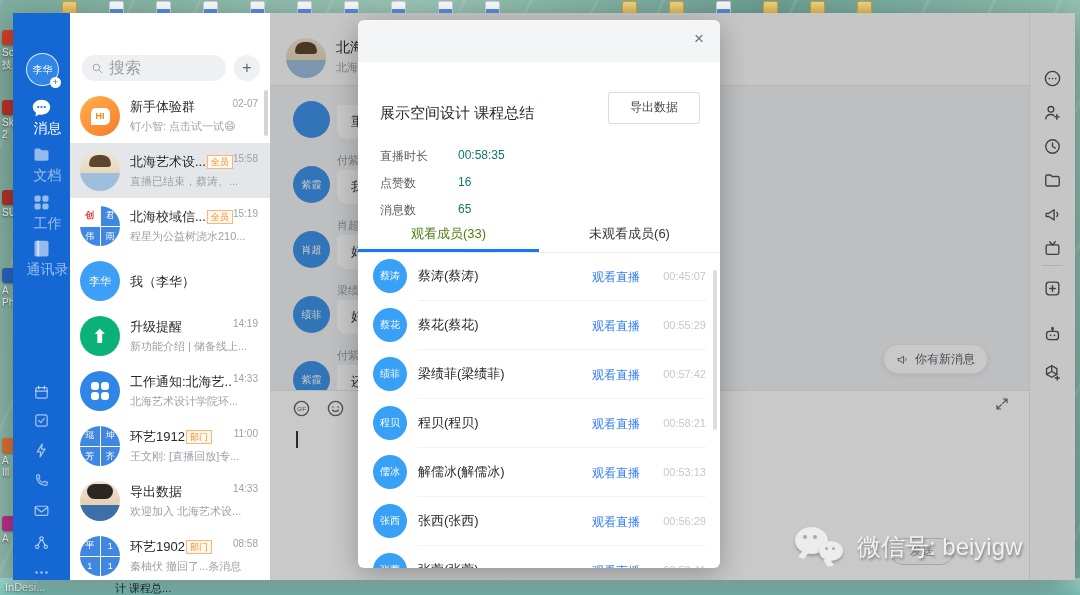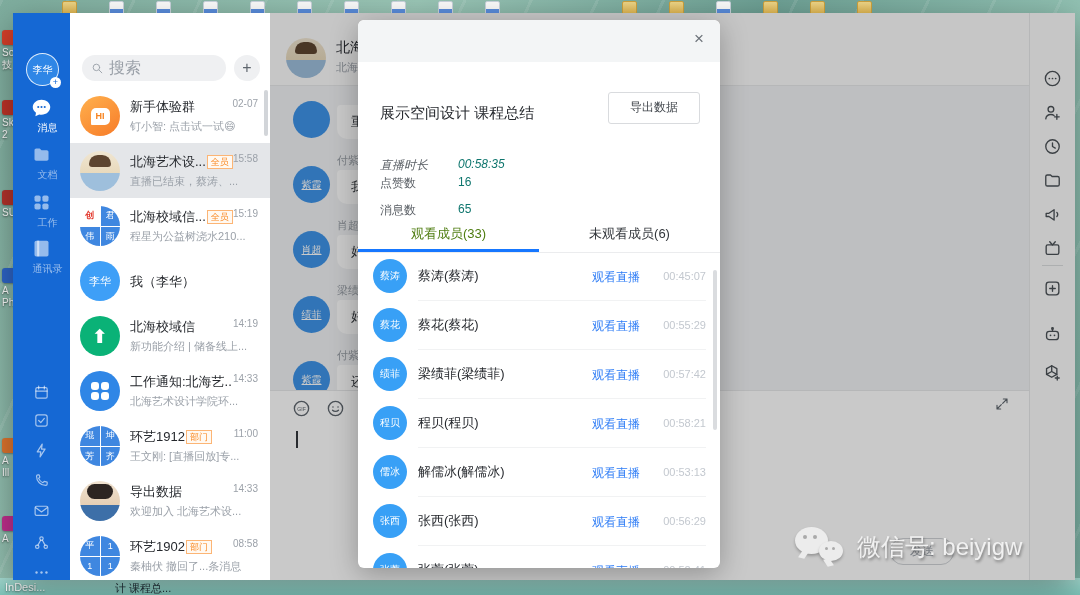--- a/index.html
+++ b/index.html
@@ -26,21 +26,21 @@
   
   #sidebar{position:absolute;left:0;top:0;width:57px;height:100%;background:#1568d4;}
   #side-avatar{position:absolute;left:13px;top:40px;width:31px;height:31px;border-radius:50%;
     background:#2f86e6;border:1px solid rgba(255,255,255,.85);color:#fff;font-size:10px;
     display:flex;align-items:center;justify-content:center;}
   #side-avatar .plus{position:absolute;right:-3px;bottom:-3px;width:11px;height:11px;border-radius:50%;
     background:#fff;color:#1568d4;font-size:9px;line-height:11px;text-align:center;}
   .nav-item{position:absolute;left:0;width:57px;text-align:center;color:rgba(255,255,255,.55);cursor:pointer;}
   .nav-item.active{color:#fff;}
   .nav-item .ico{display:inline-block;width:21px;height:21px;}
-  .nav-item .nlbl{font-size:10px;line-height:12px;padding-left:12px;}
+  .nav-item .nlbl{font-size:14px;line-height:12px;padding-left:12px;}
   .sb-ico{position:absolute;left:20px;width:17px;height:17px;color:rgba(255,255,255,.62);}
   .ico svg{display:block;width:100%;height:100%;}
   
   #chatlist{position:absolute;left:57px;top:0;width:200px;height:100%;background:#fff;}
   #search{position:absolute;left:12px;top:42px;width:144px;height:26px;background:#eff0f2;border-radius:14px;
     display:flex;align-items:center;padding:0 9px;box-sizing:border-box;color:#9aa0a8;}
   #search .ico{width:13px;height:13px;margin-right:5px;color:#9aa0a8;}
   #search span{font-size:16px;}
   #newchat{position:absolute;right:10px;top:42px;width:26px;height:26px;border-radius:50%;background:#eff0f2;
     color:#5f666e;font-size:16px;line-height:25px;text-align:center;}
@@ -71,21 +71,21 @@
   .c-prev{position:absolute;left:60px;top:31px;width:128px;font-size:11px;color:#9ba1a9;white-space:nowrap;overflow:hidden;}
   #cl-scroll{position:absolute;left:194px;top:77px;width:4px;height:46px;border-radius:2px;background:#d2d5d9;}
   
   #conv{position:absolute;left:257px;top:0;width:760px;height:100%;background:#f2f3f5;}
   #conv-head{position:absolute;left:0;top:0;width:100%;height:72px;background:#fbfbfc;border-bottom:1px solid #e7e8ea;}
   #conv-head .c-av{left:16px;top:25px;}
   #ch-title{position:absolute;left:66px;top:26px;font-size:14px;color:#26292e;white-space:nowrap;}
   #ch-sub{position:absolute;left:66px;top:47px;font-size:11px;color:#9ba1a9;white-space:nowrap;}
   .msg{position:absolute;left:0;width:300px;}
   .msg .m-av{position:absolute;left:23px;top:0;width:37px;height:37px;border-radius:50%;
-    background:#3f94e8;color:#fff;font-size:10px;display:flex;align-items:center;justify-content:center;text-decoration:underline;}
+    background:#3f94e8;color:#fff;font-size:10px;display:flex;align-items:center;justify-content:center;}
   .msg .m-sender{position:absolute;left:67px;top:-13px;font-size:11px;color:#9ba1a9;white-space:nowrap;}
   .msg .m-bubble{position:absolute;left:67px;top:4px;background:#fff;border-radius:4px 10px 10px 10px;
     padding:8px 14px;font-size:13px;color:#32363b;white-space:nowrap;width:96px;}
   #input-panel{position:absolute;left:0;top:377px;width:100%;height:190px;background:#fff;border-top:1px solid #e7e8ea;}
   .tb-ico{position:absolute;top:8px;width:19px;height:19px;color:#5f666e;}
   #cursor{position:absolute;left:26px;top:40px;width:2px;height:17px;background:#33373c;}
   #expand-ico{position:absolute;right:20px;top:5px;width:16px;height:16px;color:#5f666e;}
   #send-btn{position:absolute;right:76px;bottom:16px;width:62px;height:25px;border:1px solid #cfd2d6;
     border-radius:13px;font-size:12px;color:#9ba1a9;text-align:center;line-height:24px;background:#fdfdfd;}
   #msg-tip{position:absolute;right:42px;top:331px;height:28px;background:#fff;border:1px solid #ececec;
@@ -259,20 +259,29 @@
             </svg></span>
         </div>
       <span id="expand-ico" class="ico">
           <svg viewBox="0 0 24 24">
             <path d="M14 4.5h5.5V10M10 19.5H4.5V14M19.5 4.5L13 11M4.5 19.5L11 13" stroke="currentColor" stroke-width="1.7" fill="none" stroke-linecap="round" stroke-linejoin="round"></path>
           </svg>
         </span>
       <div id="cursor"></div>
       <div id="send-btn">发送</div>
     </div>
+    <div id="msg-tip">
+      <span class="ico">
+          <svg viewBox="0 0 24 24">
+            <path d="M4 10.5v4h3.5l6.5 4.5v-13L7.5 10.5H4z" stroke="currentColor" stroke-width="1.7" fill="none" stroke-linecap="round" stroke-linejoin="round"></path>
+            <path d="M17.5 9.5c1.4 1.2 1.4 3.8 0 5" stroke="currentColor" stroke-width="1.7" fill="none" stroke-linecap="round" stroke-linejoin="round"></path>
+          </svg>
+        </span>
+      <span>你有新消息</span>
+    </div>
   </div>
 
   <div id="rail">
     <div id="rail-div"></div>
   <span class="rail-ico" style="top: 56px;"><svg viewBox="0 0 24 24">
           <circle cx="12" cy="12" r="9" stroke="currentColor" stroke-width="1.7" fill="none" stroke-linecap="round" stroke-linejoin="round"></circle>
           <circle cx="8" cy="12" r="1.1" fill="currentColor"></circle>
           <circle cx="12" cy="12" r="1.1" fill="currentColor"></circle>
           <circle cx="16" cy="12" r="1.1" fill="currentColor"></circle>
         </svg></span>
@@ -408,21 +417,21 @@
           <div class="c-line1"><span class="c-title">北海校域信...</span><span class="c-badge">全员</span></div>
           <span class="c-time">15:19</span>
           <div class="c-prev">程星为公益树浇水210...</div>
         </div>
         <div class="chat-row">
           <div class="c-av av-txt">李华</div>
           <div class="c-line1" style="top: 19px;"><span class="c-title">我（李华）</span></div>
         </div>
         <div class="chat-row">
           <div class="c-av av-up">⬆</div>
-          <div class="c-line1"><span class="c-title">北海校域信</span></div>
+          <div class="c-line1"><span class="c-title">升级提醒</span></div>
           <span class="c-time">14:19</span>
           <div class="c-prev">新功能介绍 | 储备线上...</div>
         </div>
         <div class="chat-row">
           <div class="c-av av-work">
             <i>
               <b></b>
               <b></b>
               <b></b>
               <b></b>
@@ -465,21 +474,21 @@
   </div>
 
   <div id="dim"></div>
 
   <div id="modal">
     <div id="modal-head"></div>
     <div id="modal-close">×</div>
     <div id="m-export">导出数据</div>
     <div id="m-title">展示空间设计 课程总结</div>
     <div id="m-stats">
-        <div class="stat-row" style="top: 137px; font-style: italic;">
+        <div class="stat-row" style="top: 128px;">
           <span class="sl">直播时长</span>
           <span class="sv">00:58:35</span>
         </div>
         <div class="stat-row" style="top: 155px;">
           <span class="sl">点赞数</span>
           <span class="sv">16</span>
         </div>
         <div class="stat-row" style="top: 182px;">
           <span class="sl">消息数</span>
           <span class="sv">65</span>

